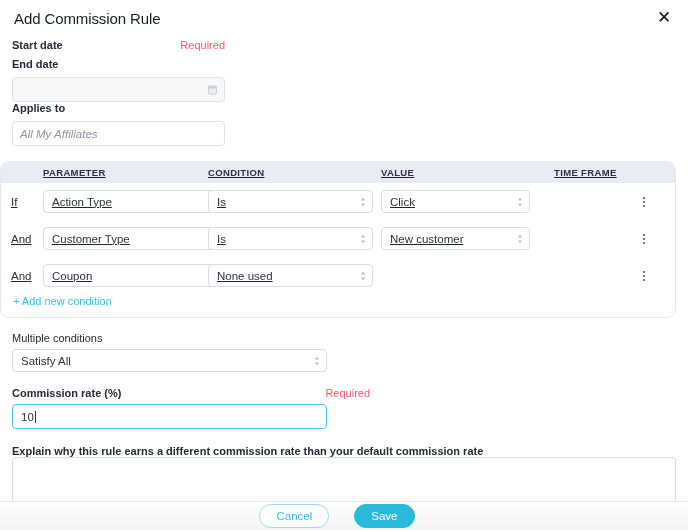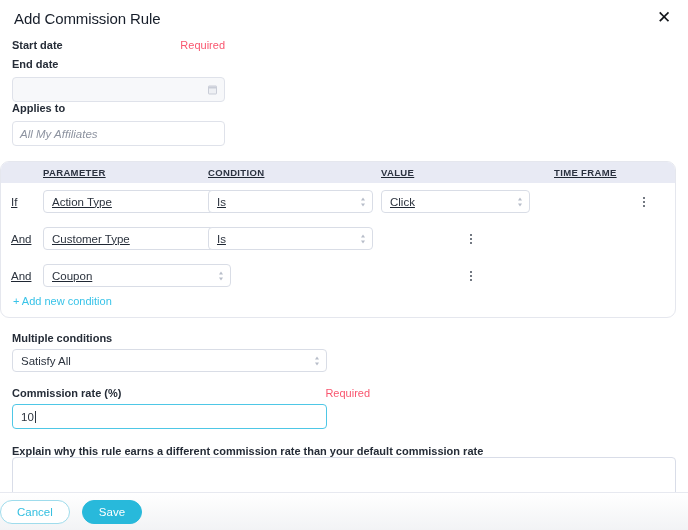--- a/index.html
+++ b/index.html
@@ -217,21 +217,21 @@
     display: inline-block;
   }
 
   
   .section {
     padding: 0 12px;
   }
   .mt-mult { margin-top: 14px; }
   .lbl {
     font-size: 11px;
-    font-weight: bold;
+    font-weight: normal;
     color: #252c37;
     display: block;
     margin-bottom: 5px;
   }
   .rate-label-row {
     display: flex;
     align-items: baseline;
     margin-top: 15px;
     margin-bottom: 5px;
   }
@@ -284,28 +284,28 @@
     height: 8px;
     background:
       linear-gradient(135deg, transparent 0 45%, #b9bfcb 45% 55%, transparent 55% 100%),
       linear-gradient(135deg, transparent 0 70%, #b9bfcb 70% 80%, transparent 80% 100%);
   }
 
   
   .footer {
     position: absolute;
     left: 0; right: 0; bottom: 0;
-    height: 38px;
+    height: 29px;
     border-top: 1px solid #e7e9f0;
     background: linear-gradient(to bottom, #ffffff 0%, #f2f3f5 100%);
     display: flex;
     align-items: center;
-    justify-content: flex-start;
+    justify-content: center;
     padding-right: 14px;
-    gap: 12px;
+    gap: 25px;
   }
   .btn {
     height: 24px;
     border-radius: 13px;
     font-size: 11.5px;
     display: flex;
     align-items: center;
     justify-content: center;
     cursor: pointer;
     font-family: "Liberation Sans", sans-serif;
@@ -427,36 +427,54 @@
     </div>
     <div class="col-cond">
       <div class="sel w-cond">
         <span>Is</span>
         <span class="spin">
             <i class="up"></i>
             <i class="down"></i>
           </span>
       </div>
     </div>
+    <div class="col-value">
+      <div class="sel w-value">
+        <span>New customer</span>
+        <span class="spin">
+            <i class="up"></i>
+            <i class="down"></i>
+          </span>
+      </div>
+    </div>
     <div class="col-time"></div>
     <div class="col-menu">
       <div class="kebab">
           <span></span>
           <span></span>
           <span></span>
         </div>
     </div>
   </div>
 
   
   <div class="cond-row">
     <div class="col-conj conj">And</div>
     <div class="col-param">
       <div class="sel w-param">
         <span>Coupon</span>
+        <span class="spin">
+            <i class="up"></i>
+            <i class="down"></i>
+          </span>
+      </div>
+    </div>
+    <div class="col-cond">
+      <div class="sel w-cond">
+        <span>None used</span>
         <span class="spin">
             <i class="up"></i>
             <i class="down"></i>
           </span>
       </div>
     </div>
     <div class="col-value"></div>
     <div class="col-time"></div>
     <div class="col-menu">
       <div class="kebab">

